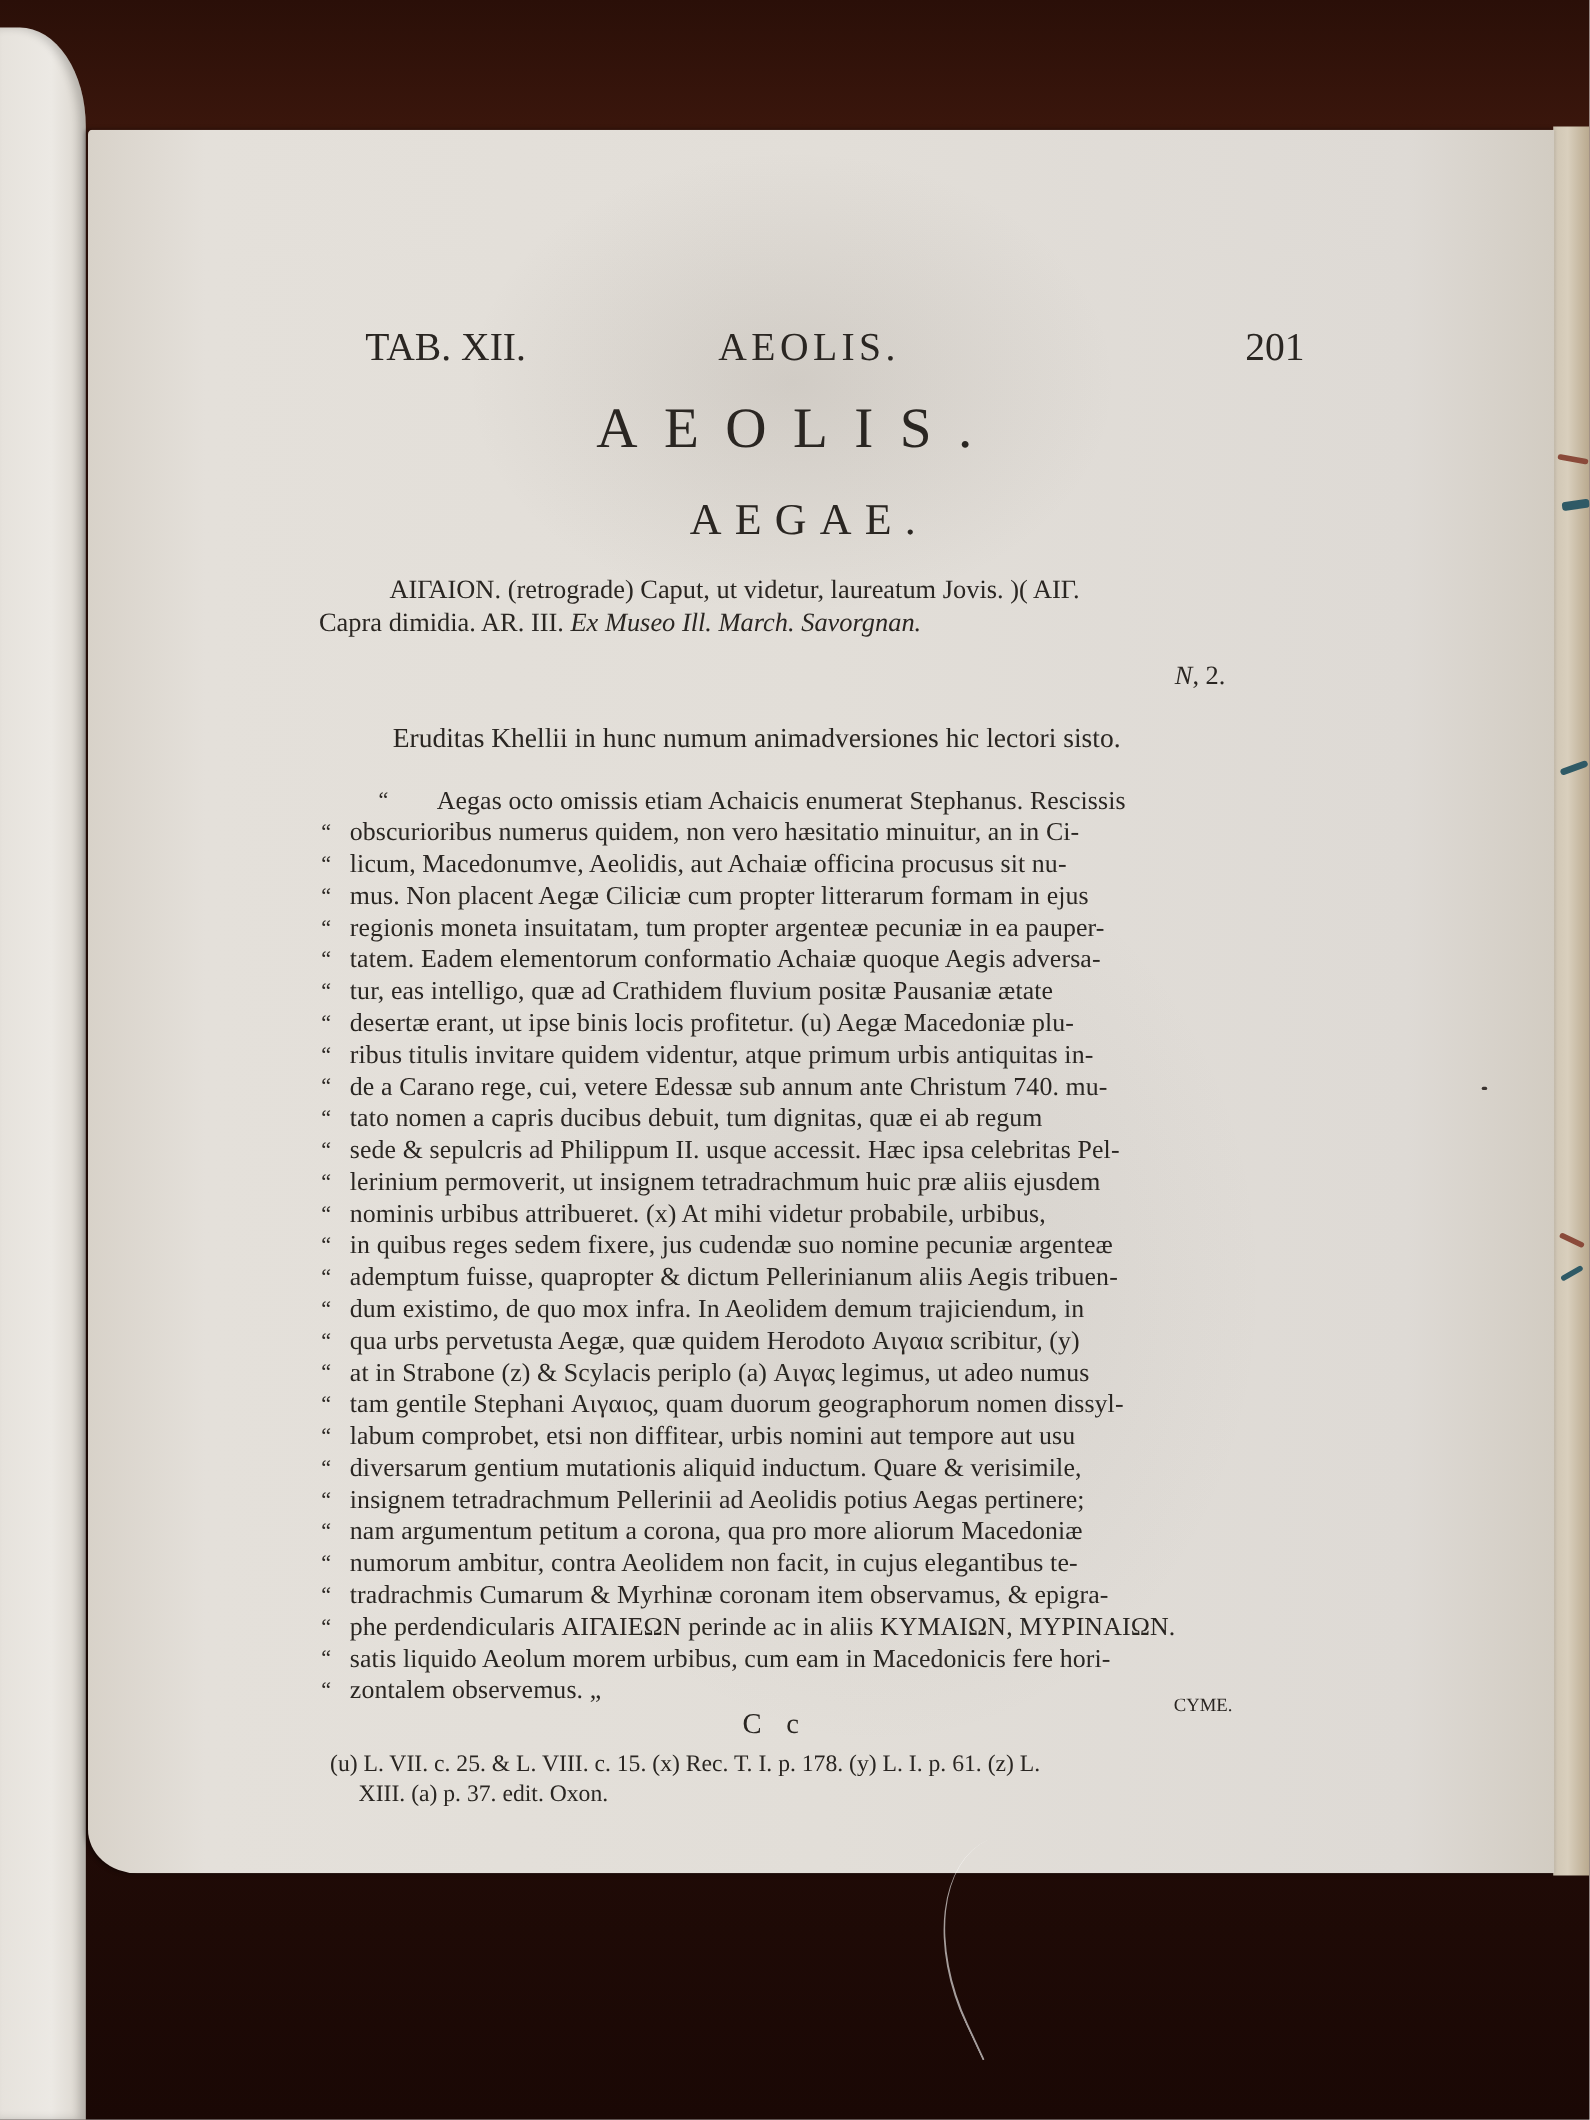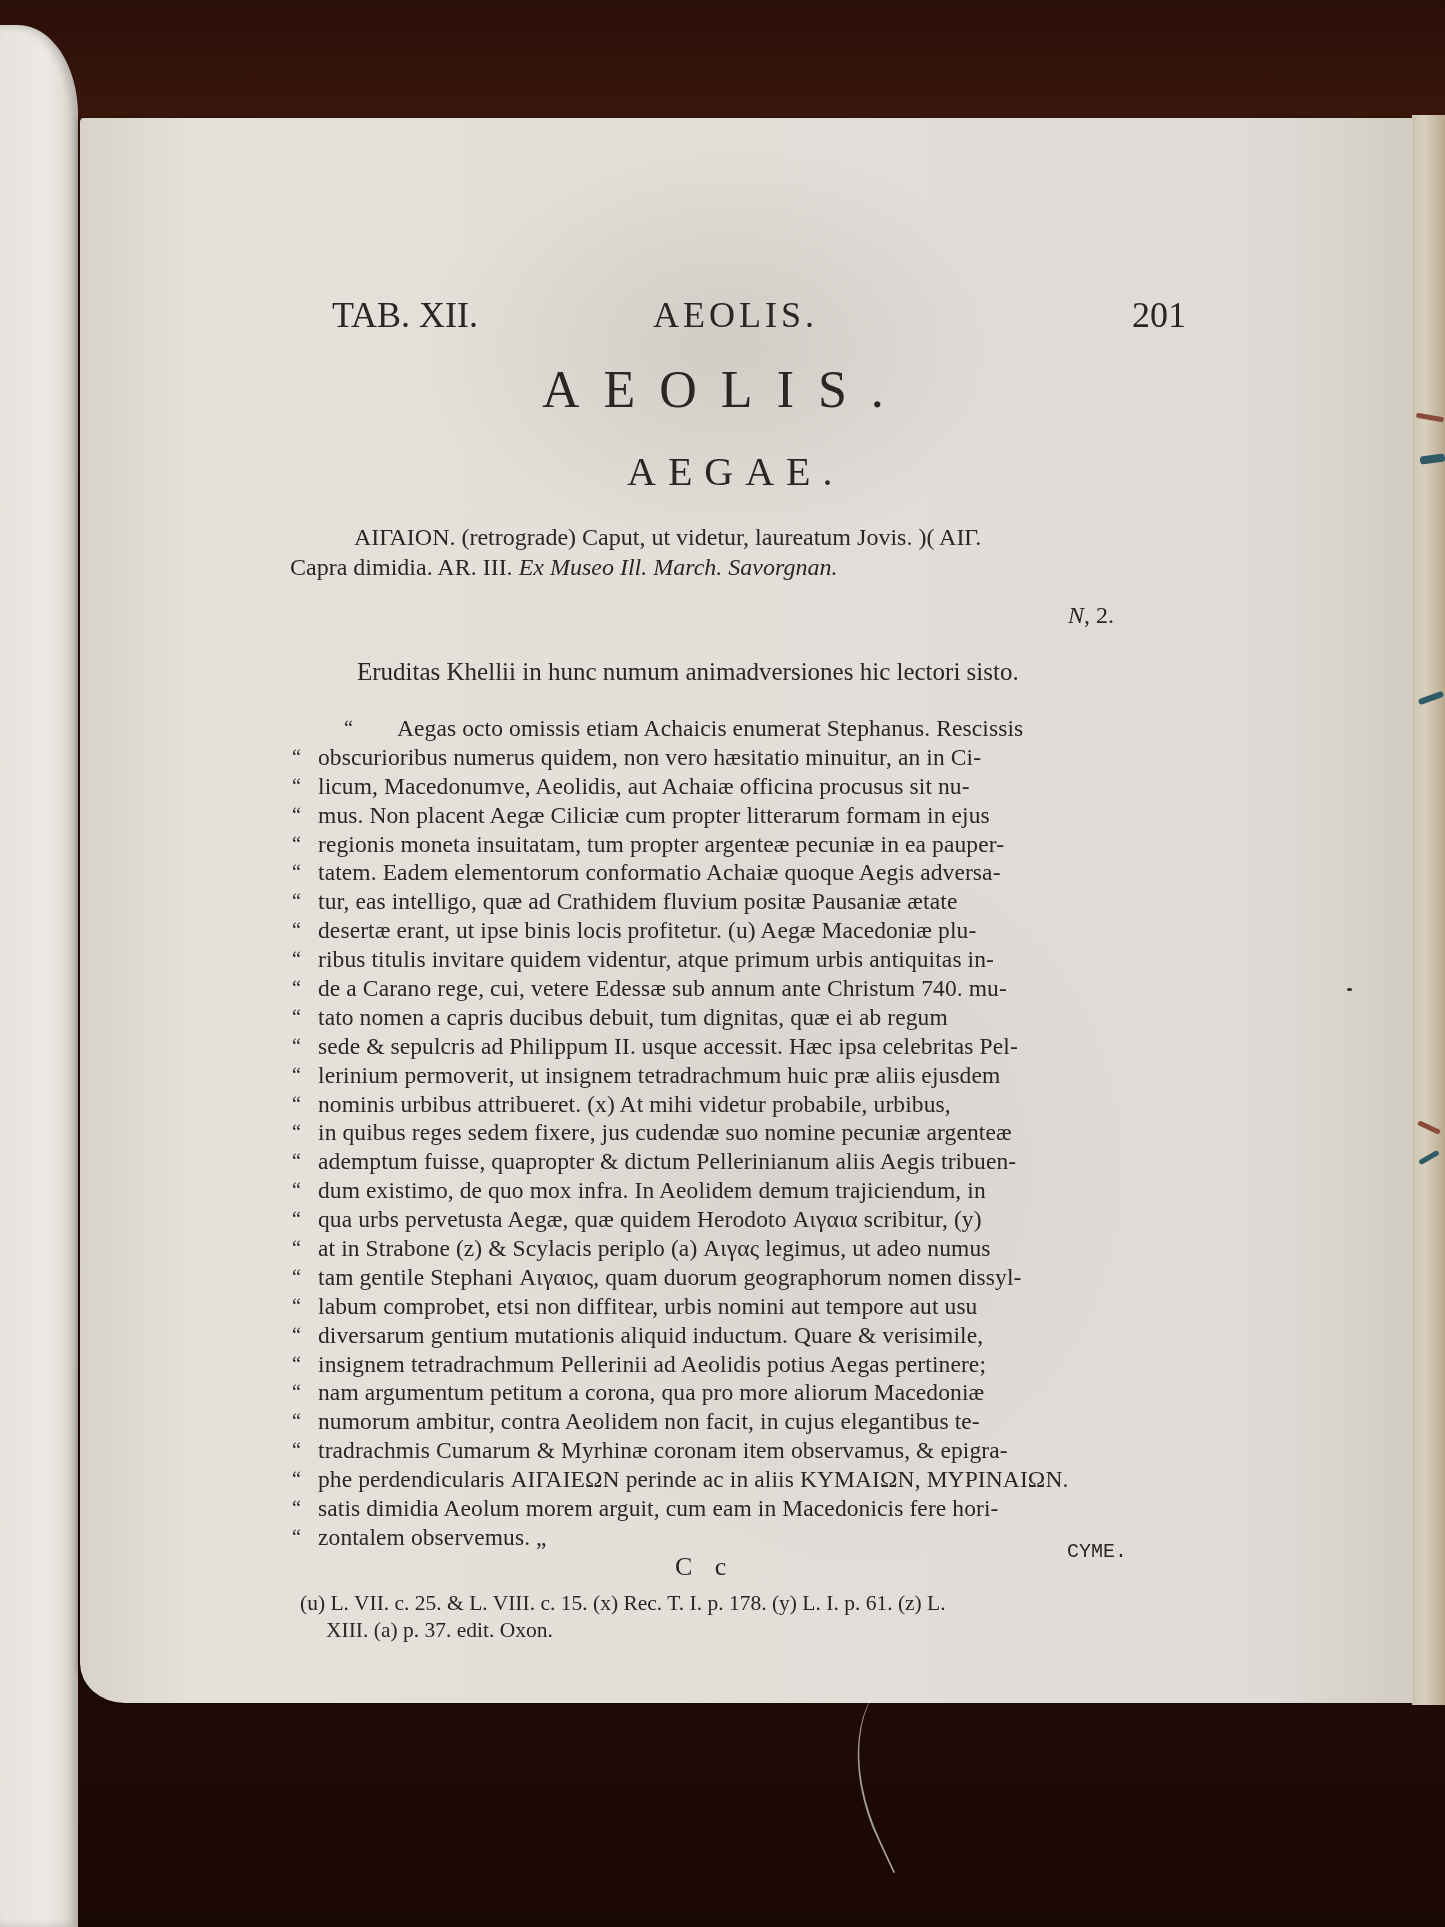--- a/index.html
+++ b/index.html
@@ -71,21 +71,21 @@
   .qline { white-space: nowrap; position: relative; height: 28.9px; }
   .qline .qm { position: absolute; left: 0; width: 22px; font-size: 20px; }
   .qline .txt { position: absolute; left: 26px; letter-spacing: 0.1px; }
   .qline.first .txt { left: 73px; margin-left: 32px; }
   .qline.first .qm { left: 52px; }
   .closing {
     position: absolute; top: 1422px; left: 0; width: 100%; height: 40px;
     font-size: 24px;
   }
   .closing .sig { position: absolute; left: 595px; top: 12px; letter-spacing: 8px; font-size: 26px; }
-  .closing .catch { position: absolute; left: 987px; top: 0; font-size: 20px; font-family: Liberation Mono, monospace; }
+  .closing .catch { position: absolute; left: 987px; top: 0; font-size: 17px; }
   .footnotes {
     position: absolute; top: 1472px; left: 220px; width: 990px;
     font-size: 21.5px; line-height: 27px;
   }
   .footnotes .fn2 { padding-left: 26px; }
   .smudge { position:absolute; width: 5px; height: 3px; background:#3a3330; border-radius: 2px; }
   .crease { position:absolute; left: 770px; top: 1560px; width: 110px; height: 180px;
     border-left: 2px solid rgba(255,255,255,0.6); border-radius: 80% 0 0 0; transform: rotate(-25deg); }
 </style>
 </head>
@@ -234,21 +234,21 @@
     <div class="qline">
         <span class="qm">“</span>
         <span class="txt">tradrachmis Cumarum &amp; Myrhinæ coronam item observamus, &amp; epigra-</span>
       </div>
     <div class="qline">
         <span class="qm">“</span>
         <span class="txt">phe perdendicularis ΑΙΓΑΙΕΩΝ perinde ac in aliis ΚΥΜΑΙΩΝ, ΜΥΡΙΝΑΙΩΝ.</span>
       </div>
     <div class="qline">
         <span class="qm">“</span>
-        <span class="txt">satis dimidia Aeolum morem arguit, cum eam in Macedonicis fere hori-</span>
+        <span class="txt">satis liquido Aeolum morem urbibus, cum eam in Macedonicis fere hori-</span>
       </div>
     <div class="qline">
         <span class="qm">“</span>
         <span class="txt">zontalem observemus. „</span>
       </div>
   </div>
 
   <div class="closing">
     <span class="sig">C c</span>
     <span class="catch">CYME.</span>

